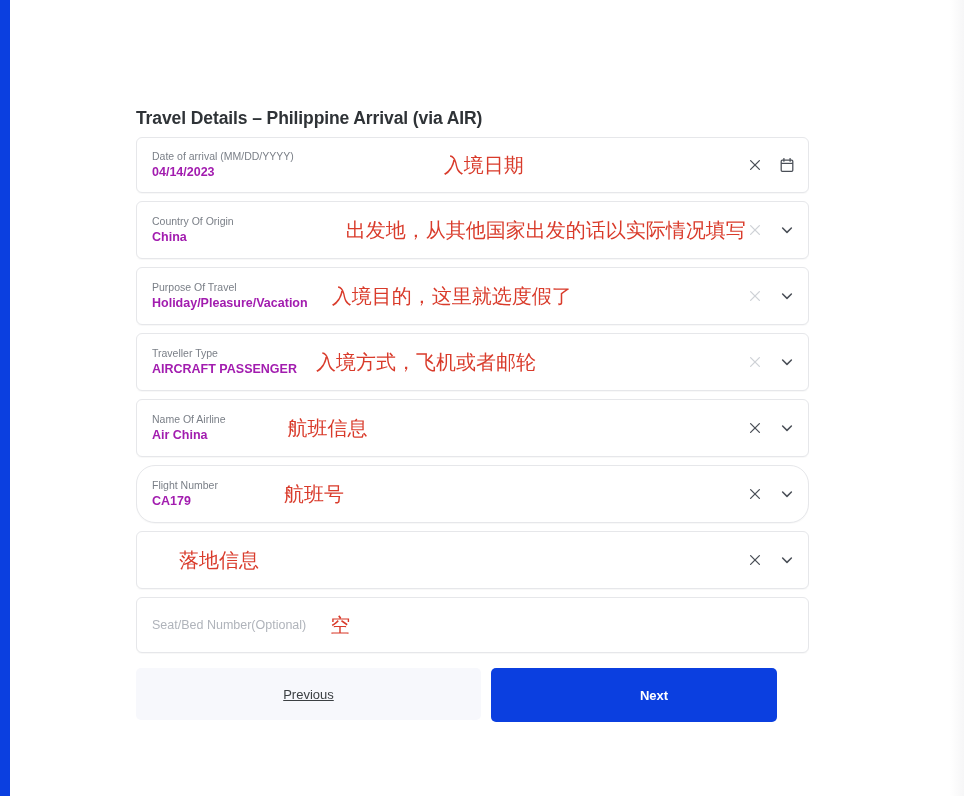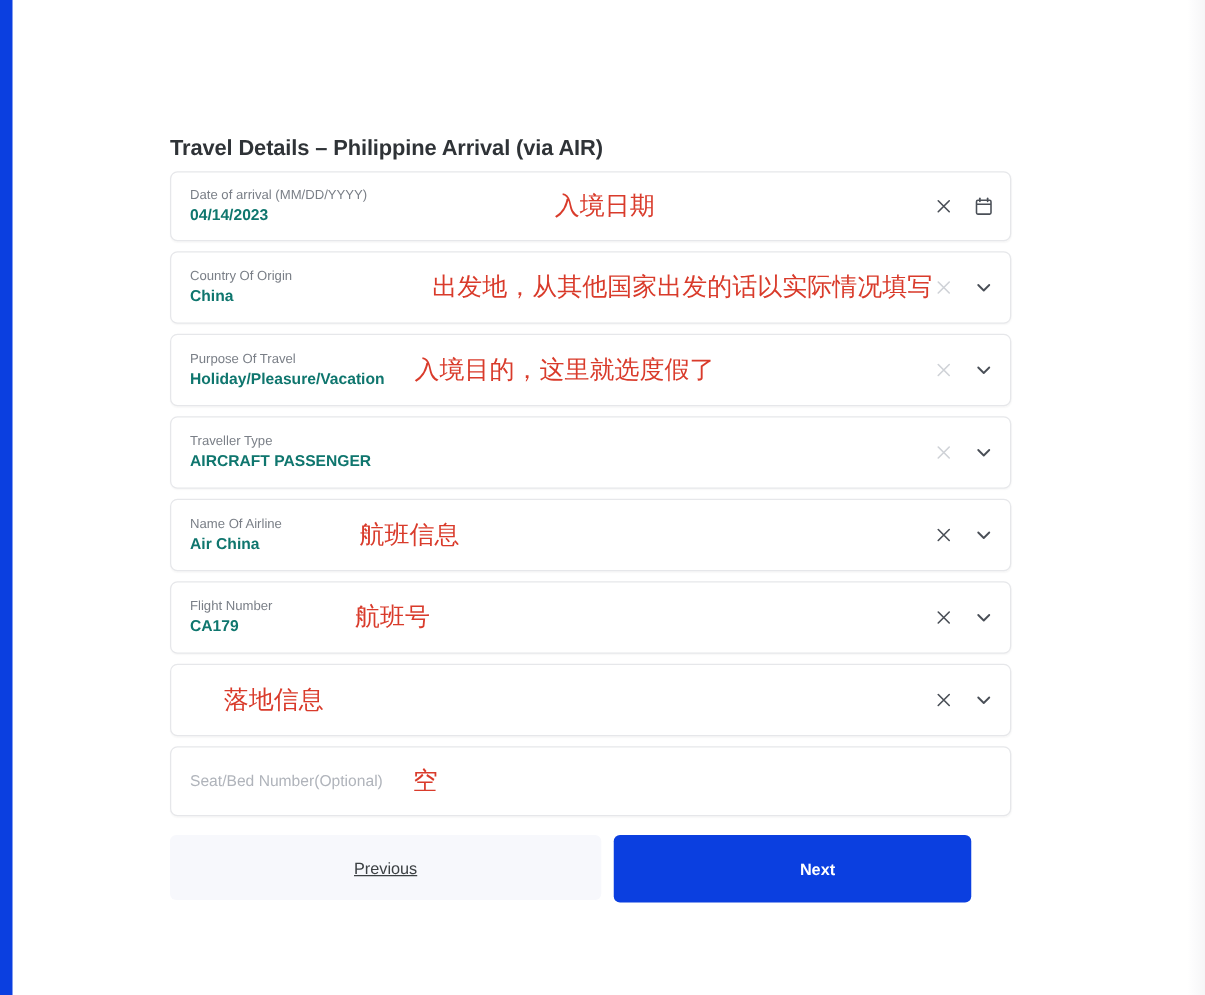--- a/index.html
+++ b/index.html
@@ -90,21 +90,21 @@
     font-size: 10.5px;
     line-height: 13px;
     color: #7a7f87;
     white-space: nowrap;
   }
 
   .field-value {
     font-size: 12.5px;
     line-height: 16px;
     font-weight: 700;
-    color: #0f766e;
+    color: #a21caf;
     white-space: nowrap;
     margin-top: 1px;
   }
 
   .field-placeholder {
     font-size: 12.5px;
     line-height: 16px;
     color: #b0b4bb;
     white-space: nowrap;
   }
@@ -247,20 +247,21 @@
                 <path d="M3.6 6 L8 10.4 L12.4 6" stroke="currentColor" stroke-width="1.5" stroke-linecap="round" stroke-linejoin="round"></path>
               </svg>
             </span>
           </div>
         </div>
         <div class="field-row" style="height: 58px;">
           <div class="field-text">
             <div class="field-label">Traveller Type</div>
             <div class="field-value">AIRCRAFT PASSENGER</div>
           </div>
+          <div class="annotation" style="margin-left: 19px;">入境方式，飞机或者邮轮</div>
           <div class="field-icons">
             <span class="icon-btn icon-faded">
               <svg width="16" height="16" viewBox="0 0 16 16" fill="none">
                 <path d="M3.6 3.6 L12.4 12.4 M12.4 3.6 L3.6 12.4" stroke="currentColor" stroke-width="1.3" stroke-linecap="round"></path>
               </svg>
             </span>
             <span class="icon-btn">
               <svg width="16" height="16" viewBox="0 0 16 16" fill="none">
                 <path d="M3.6 6 L8 10.4 L12.4 6" stroke="currentColor" stroke-width="1.5" stroke-linecap="round" stroke-linejoin="round"></path>
               </svg>
@@ -279,21 +280,21 @@
                 <path d="M3.6 3.6 L12.4 12.4 M12.4 3.6 L3.6 12.4" stroke="currentColor" stroke-width="1.3" stroke-linecap="round"></path>
               </svg>
             </span>
             <span class="icon-btn">
               <svg width="16" height="16" viewBox="0 0 16 16" fill="none">
                 <path d="M3.6 6 L8 10.4 L12.4 6" stroke="currentColor" stroke-width="1.5" stroke-linecap="round" stroke-linejoin="round"></path>
               </svg>
             </span>
           </div>
         </div>
-        <div class="field-row" style="height: 58px;">
+        <div class="field-row" style="height: 58px; border-radius: 19px;">
           <div class="field-text">
             <div class="field-label">Flight Number</div>
             <div class="field-value">CA179</div>
           </div>
           <div class="annotation" style="margin-left: 66px;">航班号</div>
           <div class="field-icons">
             <span class="icon-btn">
               <svg width="16" height="16" viewBox="0 0 16 16" fill="none">
                 <path d="M3.6 3.6 L12.4 12.4 M12.4 3.6 L3.6 12.4" stroke="currentColor" stroke-width="1.3" stroke-linecap="round"></path>
               </svg>

